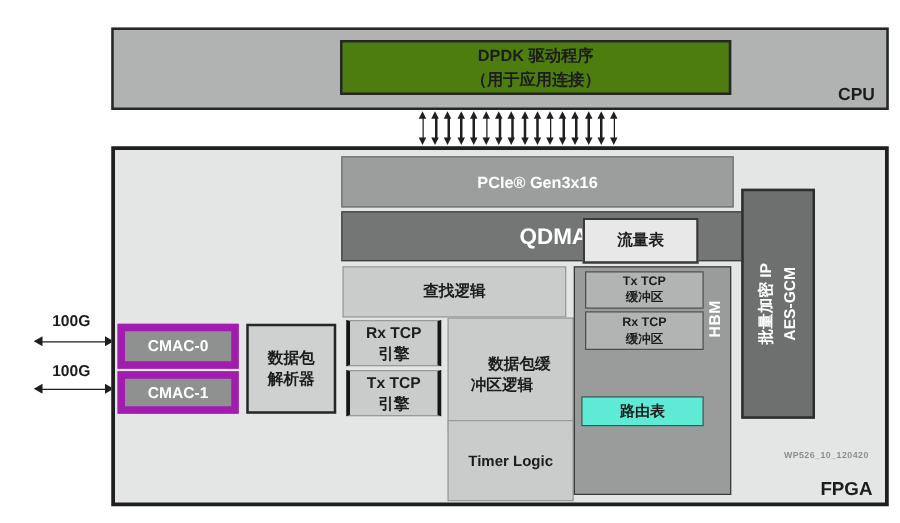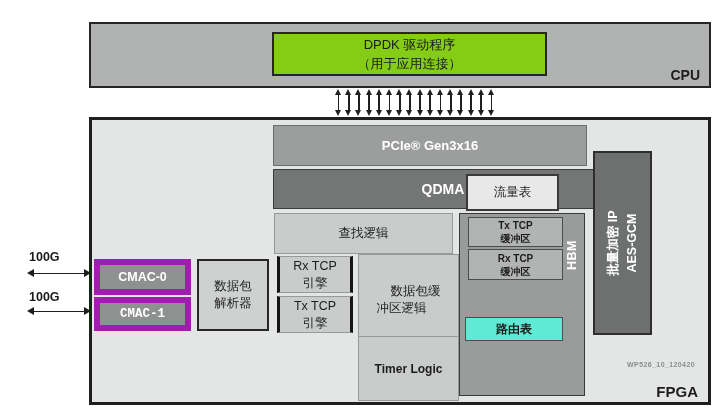--- a/index.html
+++ b/index.html
@@ -4,39 +4,39 @@
 <style>
   html,body{margin:0;padding:0;background:#ffffff;}
   #canvas{
     position:relative;width:720px;height:418px;background:#ffffff;overflow:hidden;
     font-family:"Liberation Sans","DejaVu Sans",sans-serif;color:#1c1c1c;
   }
   .abs{position:absolute;box-sizing:border-box;}
   .cc{display:flex;flex-direction:column;align-items:center;justify-content:center;text-align:center;}
   
   #cpu{left:89px;top:22px;width:622px;height:66px;background:#b1b3b2;border:2.5px solid #262626;}
-  #dpdk{left:181px;top:8px;width:275px;height:44px;background:#84cc16;border:2.5px solid #262626;
-        font-size:13px;font-weight:400;line-height:1.5;}
+  #dpdk{left:181px;top:8px;width:313px;height:44px;background:#4d7c0f;border:2.5px solid #262626;
+        font-size:13px;font-weight:700;line-height:1.5;}
   #cpu-label{right:9px;bottom:3px;font-size:14px;font-weight:bold;}
   
   #arrow-band{left:335px;top:89px;width:160px;height:27px;display:flex;gap:3.2px;justify-content:center;}
   .varrow{position:relative;width:7px;height:27px;flex:0 0 auto;}
   .varrow .ln{position:absolute;left:2.6px;top:4px;bottom:4px;width:1.8px;background:#1f1f1f;}
   .varrow .ah{position:absolute;left:0;width:0;height:0;border-left:3.5px solid transparent;border-right:3.5px solid transparent;}
   .varrow .up{top:0;border-bottom:6px solid #1f1f1f;}
   .varrow .dn{bottom:0;border-top:6px solid #1f1f1f;}
   
   #fpga{left:89px;top:117px;width:622px;height:288px;background:#e4e6e5;border:3px solid #1f1f1f;}
   .blk{position:absolute;box-sizing:border-box;}
   .light{background:#c9cccb;border:1px solid #989a99;color:#1c1c1c;}
-  .cn{font-size:12.5px;font-weight:400;line-height:1.35;}
+  .cn{font-size:12.5px;font-weight:700;line-height:1.35;}
   #pcie{left:181px;top:5px;width:314px;height:41px;background:#9c9e9d;border:1px solid #6c6e6d;
         color:#ffffff;font-size:13px;font-weight:600;}
   #qdma{left:181px;top:49px;width:340px;height:40px;background:#747676;border:1px solid #3c3e3d;
-        color:#ffffff;font-size:14px;font-weight:bold;}
+        color:#ffffff;font-size:18px;font-weight:bold;}
   #flow-table{left:374px;top:54px;width:93px;height:37px;background:#e7e8e7;border:2px solid #3a3a3a;z-index:3;}
   #lookup{left:182px;top:93px;width:179px;height:41px;}
   .engine{left:185px;width:76px;height:37px;background:#c9cccb;
           border-top:1px solid #989a99;border-bottom:1px solid #989a99;
           border-left:3px solid #151515;border-right:3px solid #151515;}
   #rx-engine{top:136px;}
   #tx-engine{top:176px;}
   #pkt-buf{left:266px;top:134px;width:101px;height:92px;}
   #pkt-buf .l1{margin-left:14px;}
   #pkt-buf .l2{margin-right:14px;}
@@ -53,26 +53,26 @@
   .rotwrap{position:absolute;}
   .rot{position:absolute;left:50%;top:50%;transform:translate(-50%,-50%) rotate(-90deg);
        white-space:nowrap;text-align:center;}
   #hbm-label-wrap{left:99px;top:10px;width:26px;height:62px;}
   #hbm-label-wrap .rot{color:#ffffff;font-size:12.5px;font-weight:bold;letter-spacing:.5px;}
   #aes{left:501px;top:31px;width:59px;height:184px;background:#6e7070;border:2px solid #2e2e2e;}
   #aes .rot{color:#ffffff;font-size:12.5px;font-weight:bold;line-height:1.55;}
   .cmac{left:2px;width:97px;background:#8f9190;border:6px solid #a21caf;color:#ffffff;
         font-size:12.5px;font-weight:bold;}
   #cmac0{top:139px;height:36px;}
-  #cmac1{top:177px;height:34px;font-family:Liberation Mono, monospace;}
+  #cmac1{top:177px;height:34px;}
   #parser{left:105px;top:139px;width:72px;height:72px;background:#ced1d0;border:2.5px solid #262626;}
   #watermark{right:13px;top:241px;font-size:7px;font-weight:bold;color:#8b8d8c;letter-spacing:.4px;}
   #fpga-label{right:10px;bottom:2px;font-size:15px;font-weight:bold;}
   
-  .port-label{width:56px;text-align:left;font-size:12.5px;font-weight:bold;}
+  .port-label{width:56px;text-align:center;font-size:12.5px;font-weight:bold;}
   #port1-label{left:29px;top:250px;}
   #port2-label{left:29px;top:290px;}
   .harrow{position:absolute;width:64px;height:9px;left:27px;}
   #port1-arrow{top:269px;}
   #port2-arrow{top:307px;}
   .harrow .ln{position:absolute;top:3.6px;left:5px;right:5px;height:1.8px;background:#1f1f1f;}
   .harrow .ah{position:absolute;top:0;width:0;height:0;border-top:4.5px solid transparent;border-bottom:4.5px solid transparent;}
   .harrow .lt{left:0;border-right:7px solid #1f1f1f;}
   .harrow .rt{right:0;border-left:7px solid #1f1f1f;}
 </style>

